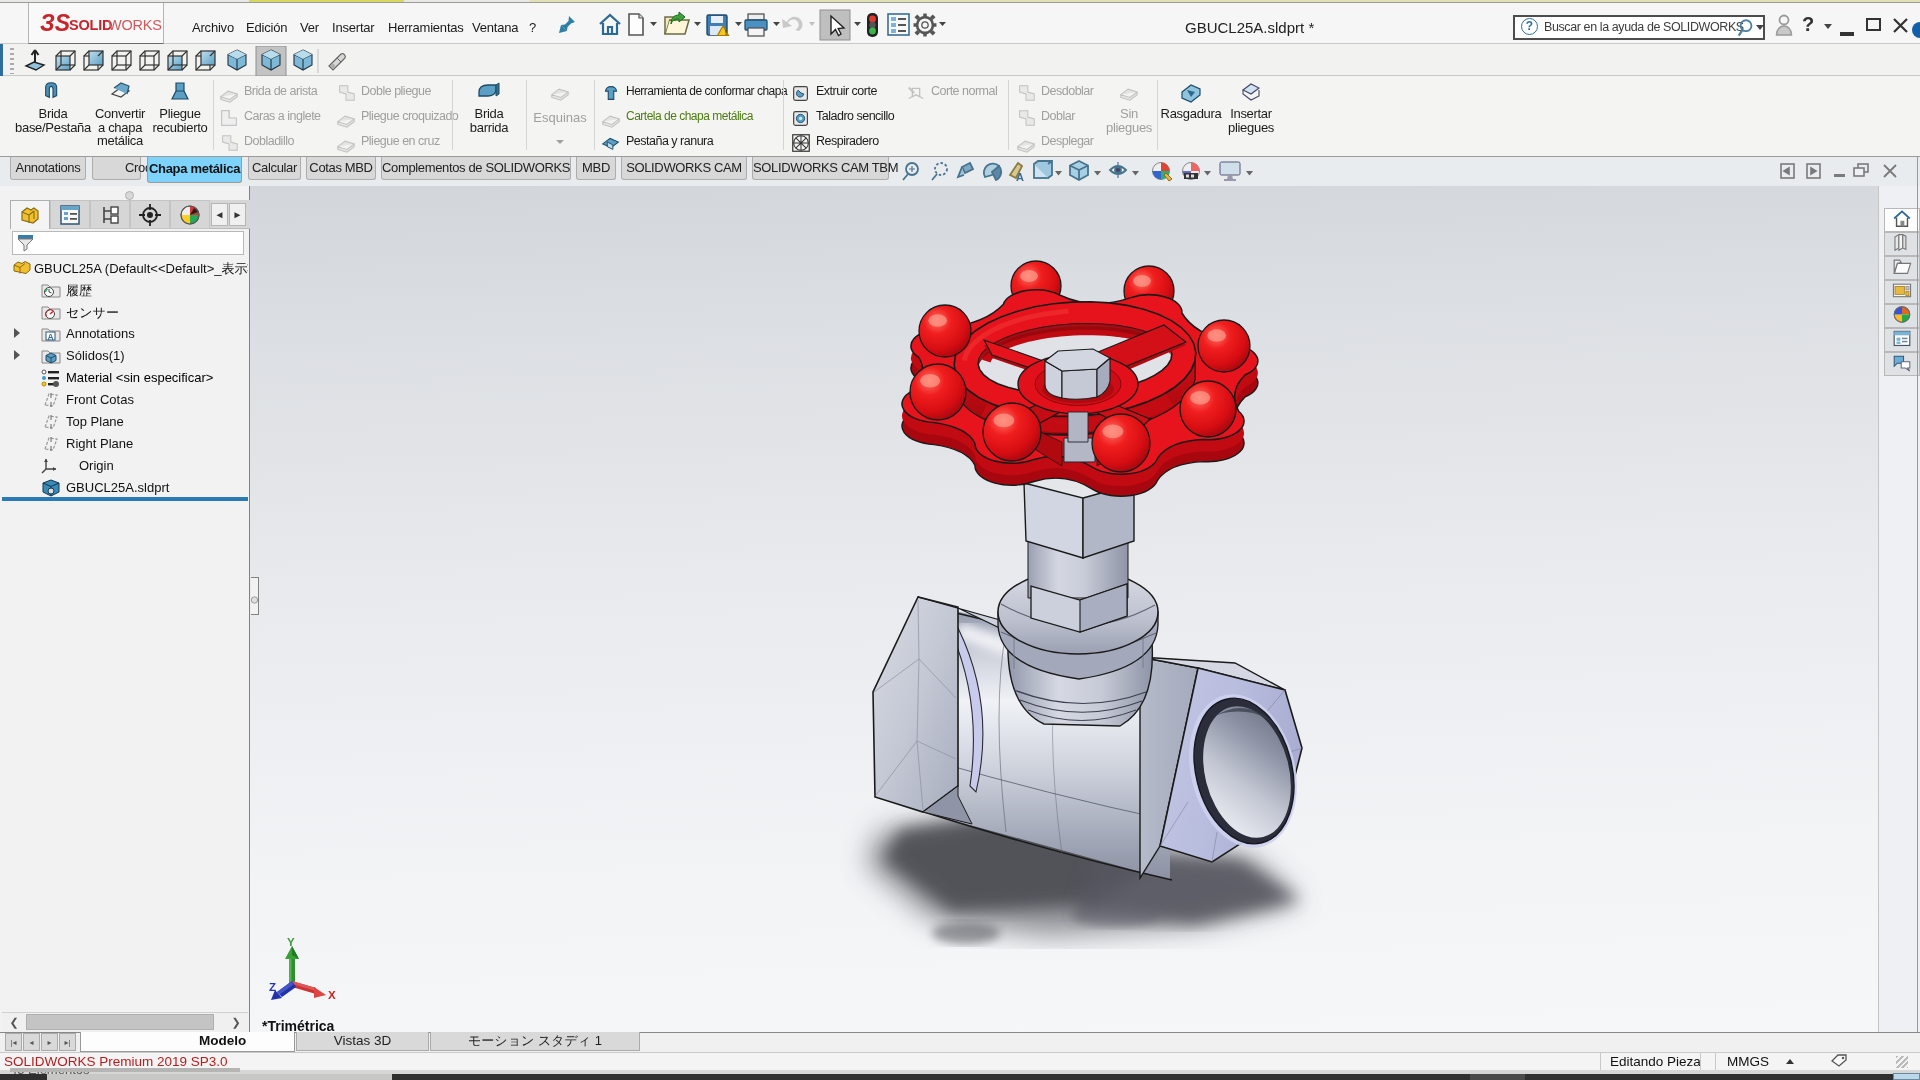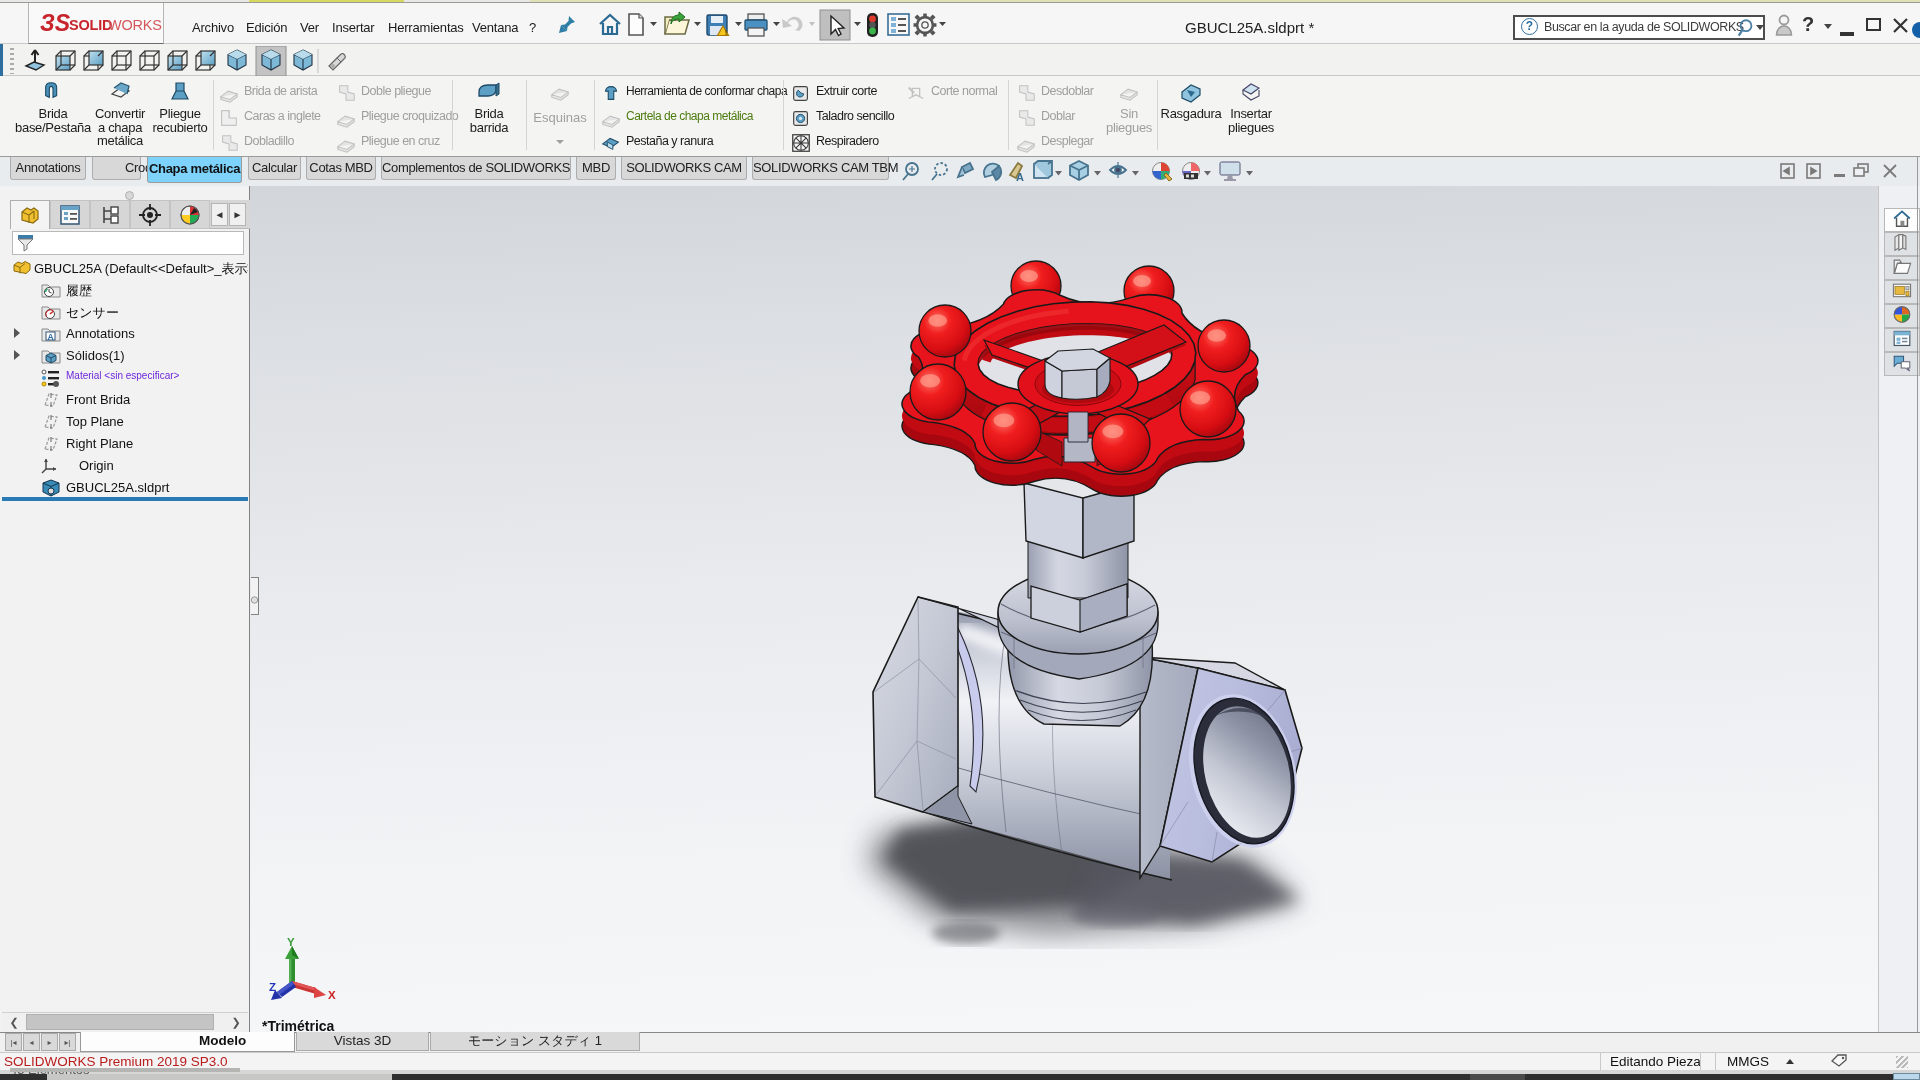--- a/index.html
+++ b/index.html
@@ -564,26 +564,26 @@
 <div class="abs" style="left:66px;top:348px;font-size:13px;color:#111;font-weight:normal;white-space:nowrap;">Sólidos(1)</div>
 <div class="abs" style="left:41px;top:369px;width:20px;height:18px;"><svg width="20" height="18" viewBox="0 0 20 18">
       <circle cx="3" cy="3" r="2" fill="#fff" stroke="#555"></circle>
       <rect x="7" y="2" width="11" height="2.4" fill="#222"></rect>
       <circle cx="3" cy="9" r="2" fill="#49c"></circle>
       <rect x="7" y="8" width="11" height="2.4" fill="#222"></rect>
       <circle cx="3" cy="15" r="2" fill="#fc2" stroke="#a80"></circle>
       <rect x="7" y="14" width="7" height="2.4" fill="#222"></rect>
       <circle cx="15" cy="15" r="3" fill="#555"></circle>
     </svg></div>
-<div class="abs" style="left:66px;top:370px;font-size:10px;color:#6d28d9;font-weight:normal;white-space:nowrap;">Material &lt;sin especificar&gt;</div>
+<div class="abs" style="left:66px;top:370px;font-size:13px;color:#000000;font-weight:normal;white-space:nowrap;">Material &lt;sin especificar&gt;</div>
 <div class="abs" style="left:41px;top:391px;width:20px;height:18px;"><svg width="20" height="18" viewBox="0 0 20 18">
       <path d="M4 14 L8 3 L16 4 L12 15 Z" fill="none" stroke="#999" stroke-width="1.2" stroke-dasharray="3 1.5"></path>
       <path d="M10 2 l0 5 M10 11 l0 5" stroke="#666"></path>
     </svg></div>
-<div class="abs" style="left:66px;top:392px;font-size:13px;color:#111;font-weight:normal;white-space:nowrap;">Front Brida</div>
+<div class="abs" style="left:66px;top:392px;font-size:13px;color:#111;font-weight:normal;white-space:nowrap;">Front Cotas</div>
 <div class="abs" style="left:41px;top:413px;width:20px;height:18px;"><svg width="20" height="18" viewBox="0 0 20 18">
       <path d="M4 14 L8 3 L16 4 L12 15 Z" fill="none" stroke="#999" stroke-width="1.2" stroke-dasharray="3 1.5"></path>
       <path d="M10 2 l0 5 M10 11 l0 5" stroke="#666"></path>
     </svg></div>
 <div class="abs" style="left:66px;top:414px;font-size:13px;color:#111;font-weight:normal;white-space:nowrap;">Top Plane</div>
 <div class="abs" style="left:41px;top:435px;width:20px;height:18px;"><svg width="20" height="18" viewBox="0 0 20 18">
       <path d="M4 14 L8 3 L16 4 L12 15 Z" fill="none" stroke="#999" stroke-width="1.2" stroke-dasharray="3 1.5"></path>
       <path d="M10 2 l0 5 M10 11 l0 5" stroke="#666"></path>
     </svg></div>
 <div class="abs" style="left:66px;top:436px;font-size:13px;color:#111;font-weight:normal;white-space:nowrap;">Right Plane</div>

